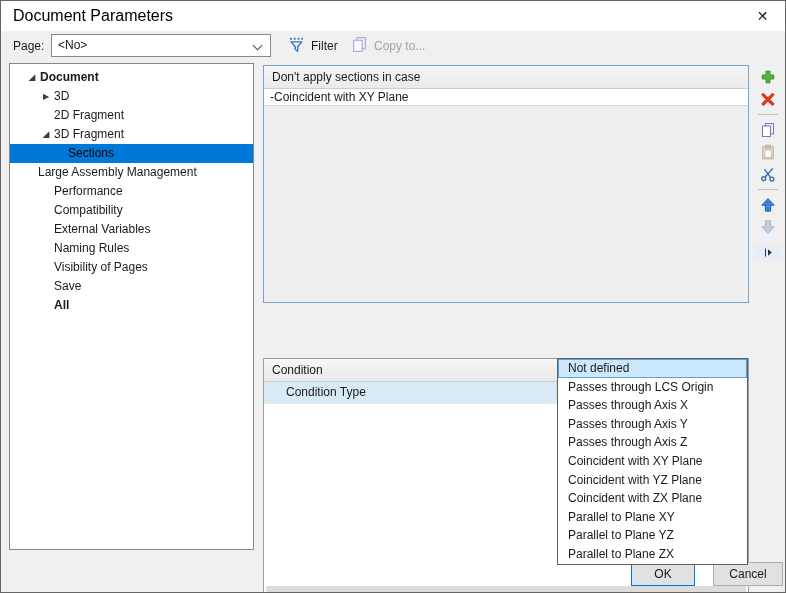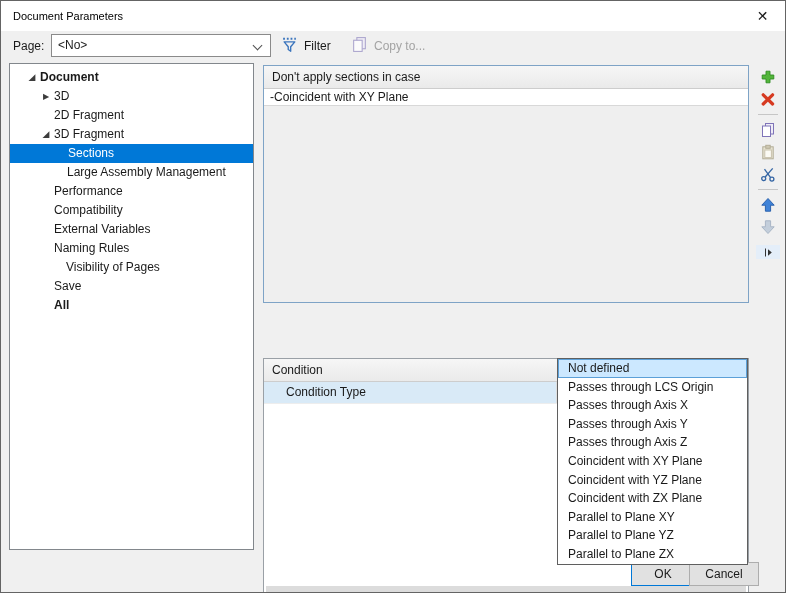--- a/index.html
+++ b/index.html
@@ -1,38 +1,38 @@
 <!DOCTYPE html>
 <html><head>
 <meta charset="utf-8">
 <style>
   html,body{margin:0;padding:0;background:#cfcfcf;}
   *{box-sizing:border-box;font-family:"Liberation Sans","DejaVu Sans",sans-serif;}
   .window{position:relative;width:786px;height:593px;background:#f0f0f0;border:1px solid #646464;overflow:hidden;font-size:12px;color:#1a1a1a;}
 
   
   .titlebar{position:absolute;left:0;top:0;width:100%;height:30px;background:#ffffff;}
-  .title{position:absolute;left:12px;top:0;line-height:30px;font-size:11px;color:#000;}
+  .title{position:absolute;left:12px;top:0;line-height:30px;font-size:16px;color:#000;}
   .close-btn{position:absolute;right:0;top:0;width:45px;height:30px;display:flex;align-items:center;justify-content:center;font-size:14px;color:#1a1a1a;cursor:pointer;}
 
   
   .toolbar{position:absolute;left:0;top:30px;width:100%;height:30px;}
   .page-label{position:absolute;left:12px;top:0;line-height:30px;}
   .page-combo{position:absolute;left:50px;top:3px;width:220px;height:23px;background:#fff;border:1px solid #8a8a8a;padding-left:6px;line-height:21px;cursor:default;}
   .page-combo .chev{position:absolute;right:9px;top:7px;width:7px;height:7px;border-left:1px solid #505050;border-bottom:1px solid #505050;transform:rotate(-45deg);}
   .tb-button{position:absolute;top:2px;height:26px;display:flex;align-items:center;gap:6px;padding:0 6px;}
-  .tb-button.filter{left:274px;}
+  .tb-button.filter{left:281px;}
   .tb-button.copyto{left:344px;color:#a3a3a3;}
   .tb-button svg{width:17px;height:17px;}
 
   
   .tree-panel{position:absolute;left:8px;top:62px;width:245px;height:487px;background:#fff;border:1px solid #82878c;padding-top:4px;overflow:hidden;}
   .tree-row{position:relative;height:19px;line-height:19px;white-space:nowrap;cursor:default;}
   .tree-row.bold{font-weight:bold;}
-  .tree-row.selected{background:#0078d7;color:#ffffff;}
+  .tree-row.selected{background:#0078d7;color:#000000;}
   .tree-row .expander{position:absolute;top:0;width:12px;text-align:center;color:#3c3c3c;}
   .tree-row .expander.exp{font-size:9px;}
   .tree-row .expander.col{font-size:8px;}
 
   
   .sections-panel{position:absolute;left:262px;top:64px;width:486px;height:238px;background:#efefef;border:1px solid #7ea3c6;}
   .panel-header{height:23px;line-height:22px;padding-left:8px;background:linear-gradient(#f6f6f6,#eaeaea);border-bottom:1px solid #cdcdcd;color:#1a1a1a;}
   .sections-row{height:17px;line-height:16px;padding-left:6px;background:#fff;border-bottom:1px solid #d8d8d8;}
   .sections-row.alt{background:#fafafa;border-bottom:1px solid #e2e2e2;}
 
@@ -56,21 +56,21 @@
   .tb-btn.handle svg{width:14px;height:11px;}
 
   
   .popup{position:absolute;left:556px;top:357px;width:191px;background:#fff;border:1px solid #5f5f5f;z-index:20;}
   .popup-item{height:18.6px;line-height:18.6px;padding-left:10px;white-space:nowrap;cursor:default;}
   .popup-item.selected{background:#cce8ff;box-shadow:inset 0 0 0 1px #5ca0d8;}
 
   
   .btn{position:absolute;top:561px;height:24px;background:#e1e1e1;border:1px solid #adadad;text-align:center;line-height:22px;cursor:pointer;}
   .btn.ok{left:630px;width:64px;border-color:#0078d7;}
-  .btn.cancel{left:688px;width:70px;}
+  .btn.cancel{left:712px;width:70px;}
 </style>
 </head>
 <body>
 
 <div class="window">
 
   <div class="titlebar">
     <span class="title">Document Parameters</span>
     <span class="close-btn">
         <span>✕</span>
@@ -98,26 +98,26 @@
       <span>Copy to...</span>
     </div>
   </div>
 
   <div class="tree-panel" id="tree">
       <div class="tree-row bold" style="padding-left: 30px;"><span class="expander exp" style="left: 16px;">◢</span><span>Document</span></div>
       <div class="tree-row" style="padding-left: 44px;"><span class="expander col" style="left: 30px;">▶</span><span>3D</span></div>
       <div class="tree-row" style="padding-left: 44px;"><span>2D Fragment</span></div>
       <div class="tree-row" style="padding-left: 44px;"><span class="expander exp" style="left: 30px;">◢</span><span>3D Fragment</span></div>
       <div class="tree-row selected" style="padding-left: 58px;"><span>Sections</span></div>
-      <div class="tree-row" style="padding-left: 57px;"><span>Large Assembly Management</span></div>
+      <div class="tree-row" style="padding-left: 28px;"><span>Large Assembly Management</span></div>
       <div class="tree-row" style="padding-left: 44px;"><span>Performance</span></div>
       <div class="tree-row" style="padding-left: 44px;"><span>Compatibility</span></div>
       <div class="tree-row" style="padding-left: 44px;"><span>External Variables</span></div>
       <div class="tree-row" style="padding-left: 44px;"><span>Naming Rules</span></div>
-      <div class="tree-row" style="padding-left: 56px;"><span>Visibility of Pages</span></div>
+      <div class="tree-row" style="padding-left: 44px;"><span>Visibility of Pages</span></div>
       <div class="tree-row" style="padding-left: 44px;"><span>Save</span></div>
       <div class="tree-row bold" style="padding-left: 44px;"><span>All</span></div>
     </div>
 
   <div class="sections-panel">
     <div class="panel-header">Don't apply sections in case</div>
     <div id="sections-rows">
         <div class="sections-row">-Coincident with XY Plane</div>
       </div>
   </div>

